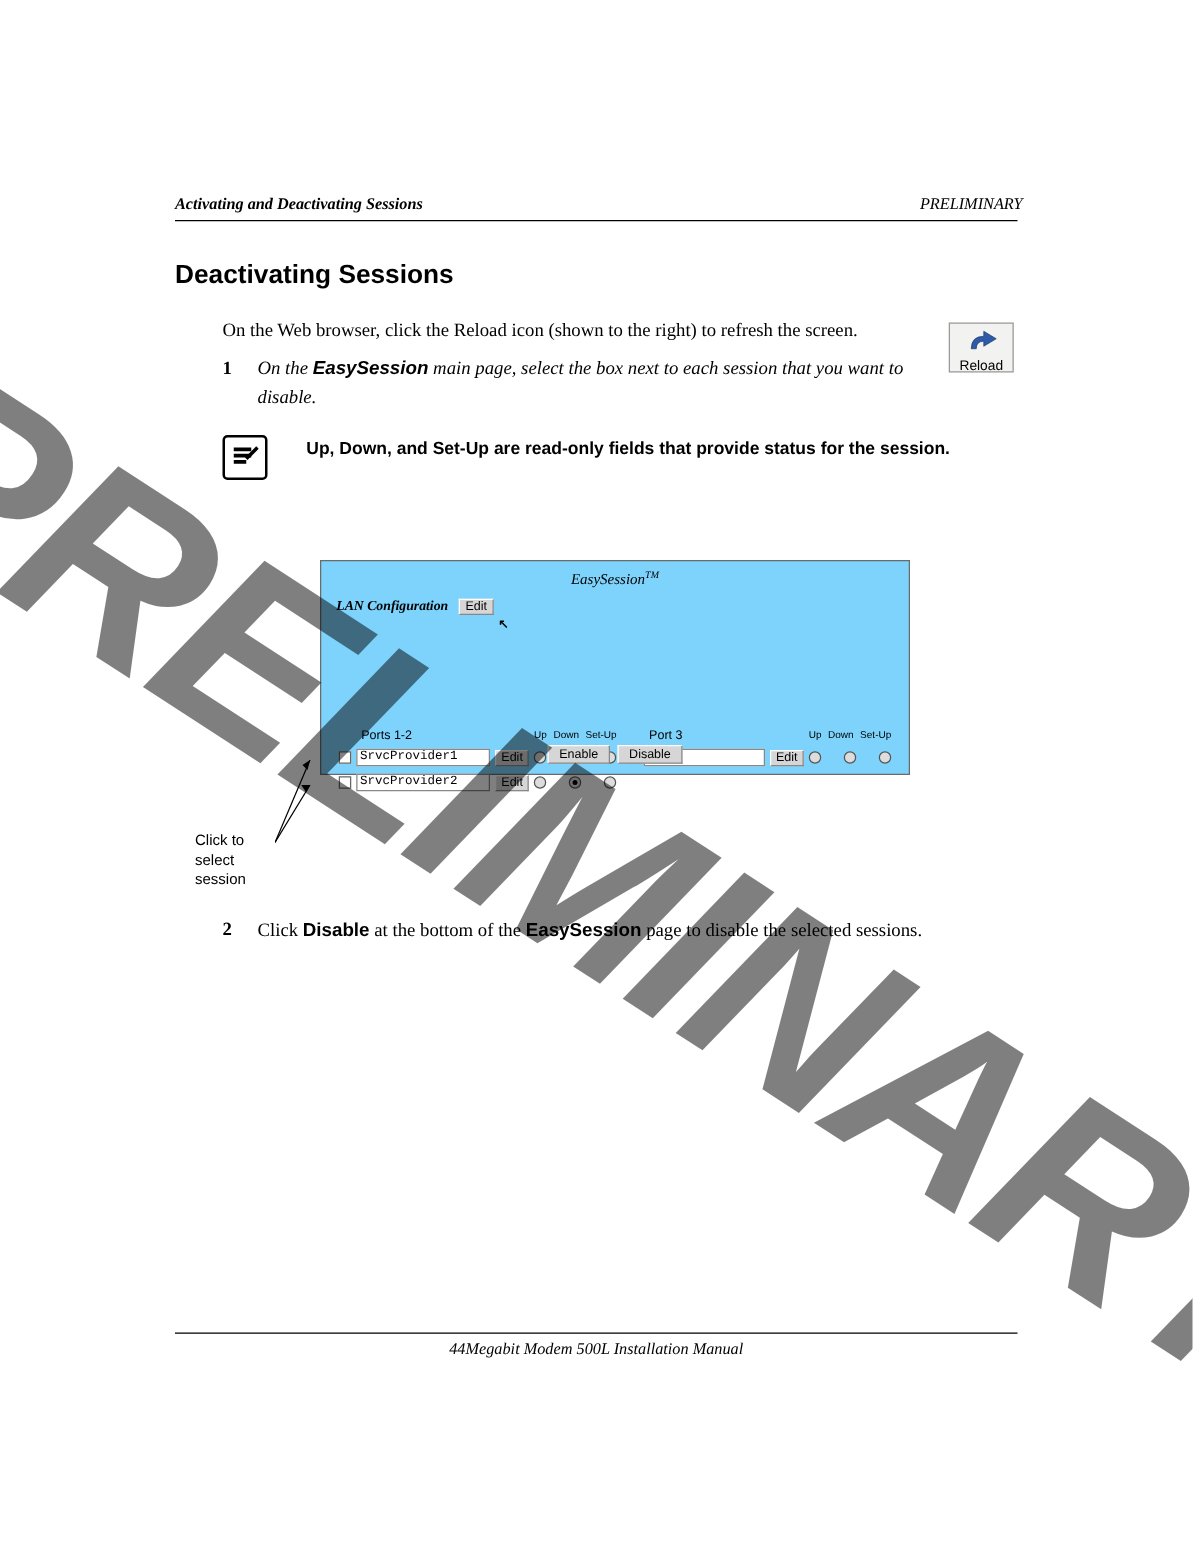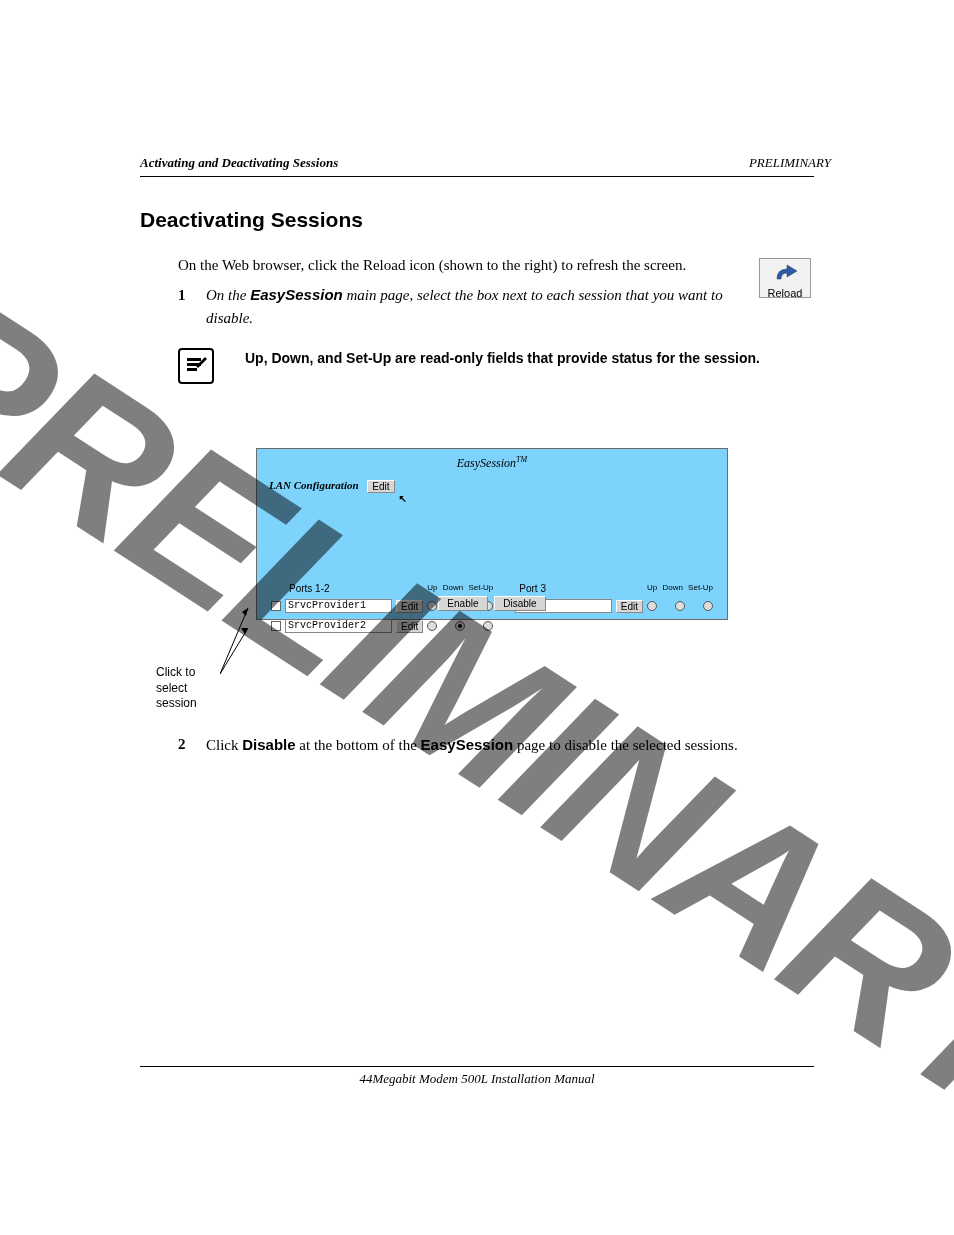--- a/index.html
+++ b/index.html
@@ -12,21 +12,21 @@
     width: 954px;
     height: 1235px;
     position: relative;
     box-sizing: border-box;
     padding: 155px 140px 0 140px;
   }
   .hdr {
     position: absolute;
     top: 155px;
     left: 140px;
-    right: 123px;
+    right: 136px;
     display: flex;
     justify-content: space-between;
     font-style: italic;
     font-size: 13px;
     font-family: "Times New Roman", serif;
   }
   .hdr-left { font-weight: bold; font-style: italic; }
   .hdr-right { font-style: italic; }
   .hdr-rule {
     position: absolute;

